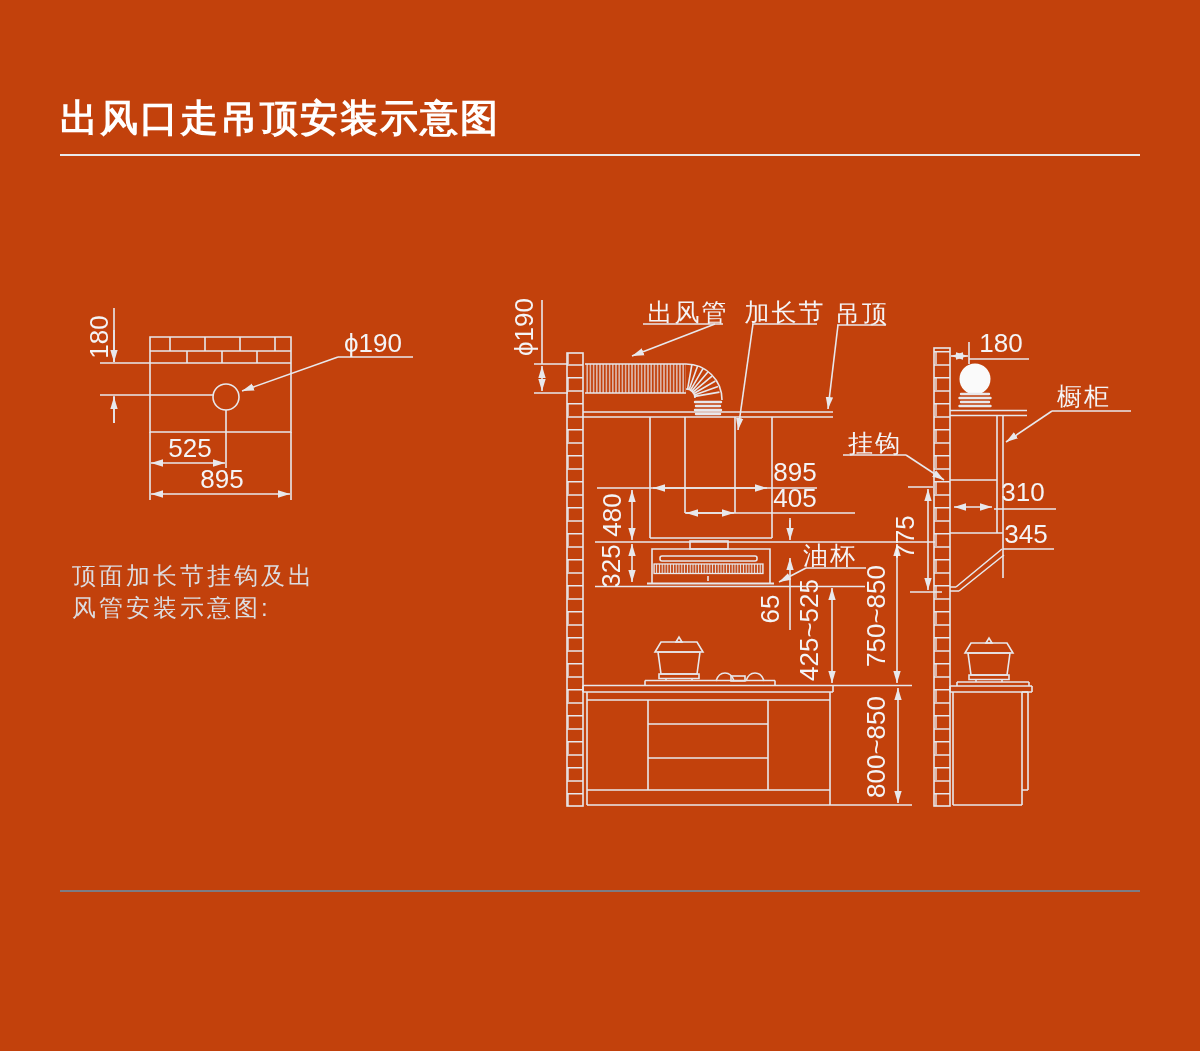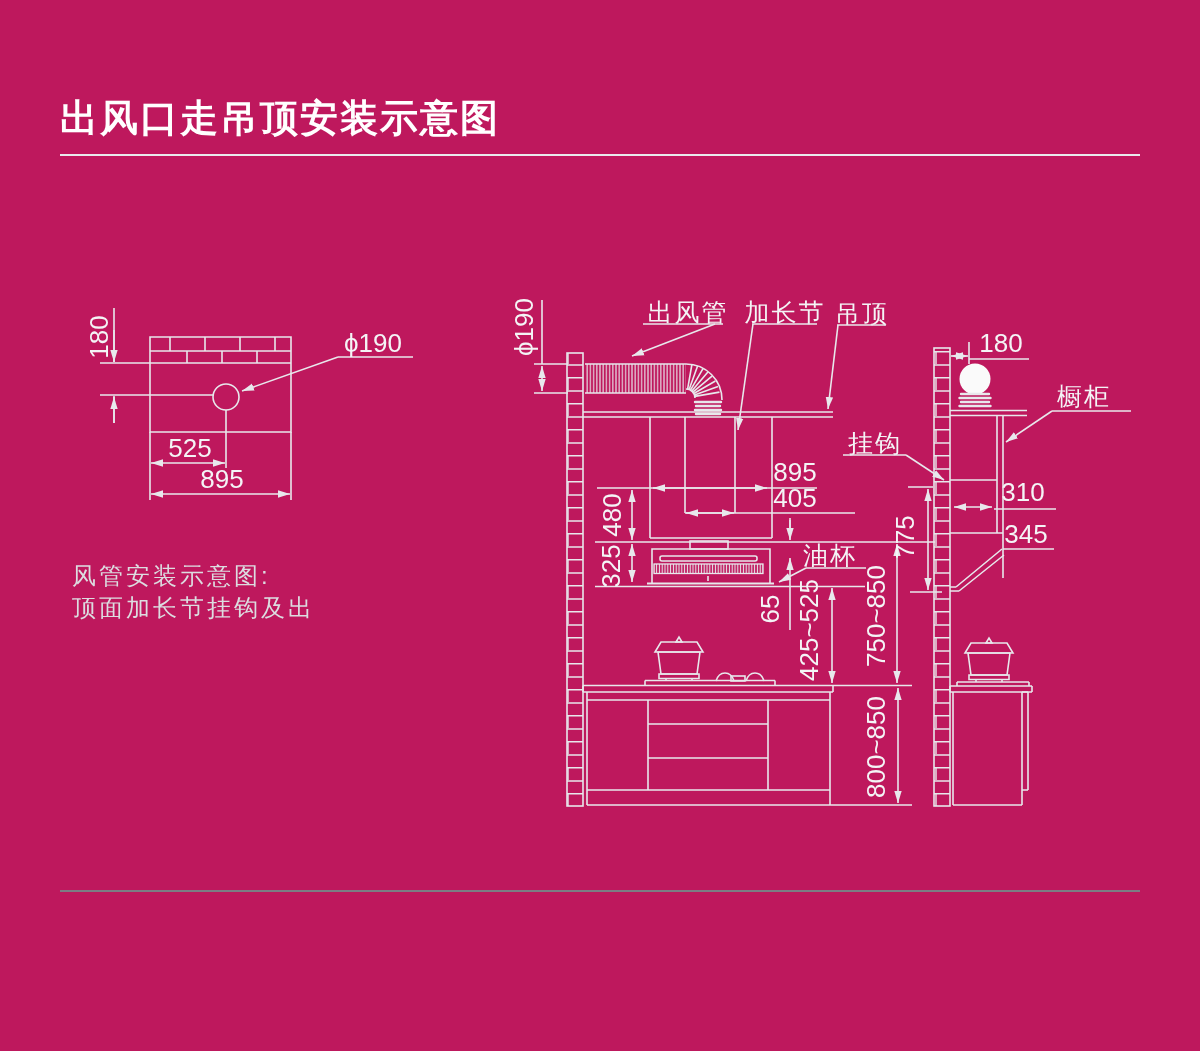--- a/index.html
+++ b/index.html
@@ -1,16 +1,16 @@
 <!DOCTYPE html>
 <html><head>
 <meta charset="utf-8">
 <style>
   html,body{margin:0;padding:0;background:#121216;}
-  #page{position:relative;width:1200px;height:1051px;background:#be185d;overflow:hidden;
+  #page{position:relative;width:1200px;height:1051px;background:#c2410c;overflow:hidden;
         font-family:"Liberation Sans",sans-serif;}
   #title{position:absolute;left:60px;top:96px;width:1080px;color:#ffffff;
          font-size:38px;font-weight:800;letter-spacing:2px;line-height:44px;}
   #title-rule{position:absolute;left:60px;top:154px;width:1080px;height:2px;background:#e9e9ec;}
   #bottom-rule{position:absolute;left:60px;top:890px;width:1080px;height:2px;background:#7c7c84;}
   #note{position:absolute;left:72px;top:560px;color:#dcdce0;font-size:24px;
         letter-spacing:3px;line-height:32px;font-weight:400;}
   svg{position:absolute;left:0;top:0;}
   .ln{stroke:#e8e8ec;stroke-width:1.6;fill:none;}
   .ln2{stroke:#e8e8ec;stroke-width:2.2;fill:none;}
@@ -21,22 +21,22 @@
 </style>
 </head>
 <body>
 
 <div id="page">
 
   <div id="title">出风口走吊顶安装示意图</div>
   <div id="title-rule"></div>
 
   <div id="note">
+    <div>顶面加长节挂钩及出</div>
     <div>风管安装示意图:</div>
-    <div>顶面加长节挂钩及出</div>
   </div>
 
   <div id="bottom-rule"></div>
 
   <svg width="1200" height="1051" viewBox="0 0 1200 1051">
     <defs>
       <marker id="ae" orient="auto" markerWidth="14" markerHeight="9" refX="12" refY="4.5" markerUnits="userSpaceOnUse">
         <path d="M12,4.5 L0,0.8 L0,8.2 Z" fill="#e8e8ec"></path>
       </marker>
       <marker id="as" orient="auto" markerWidth="14" markerHeight="9" refX="1" refY="4.5" markerUnits="userSpaceOnUse">

